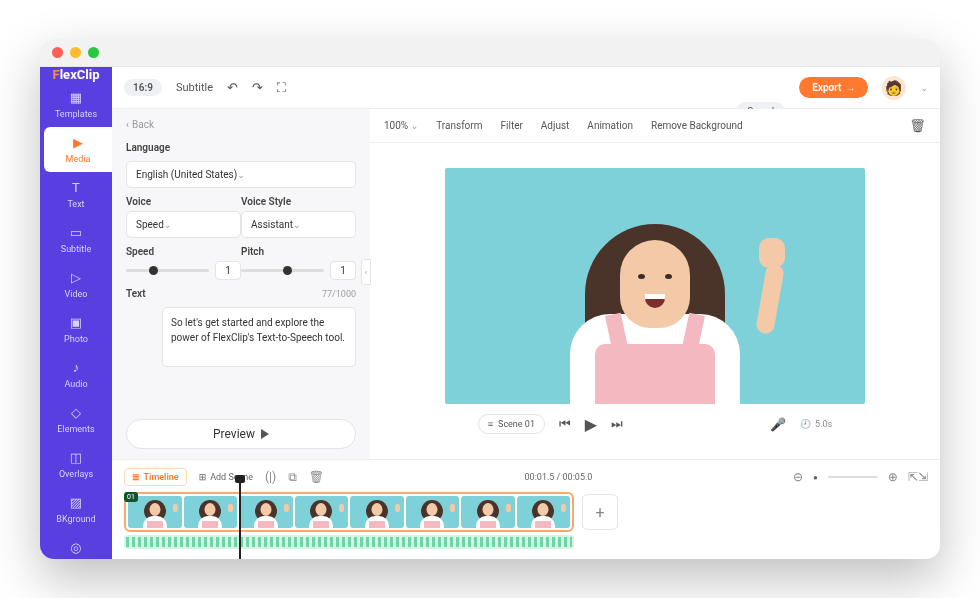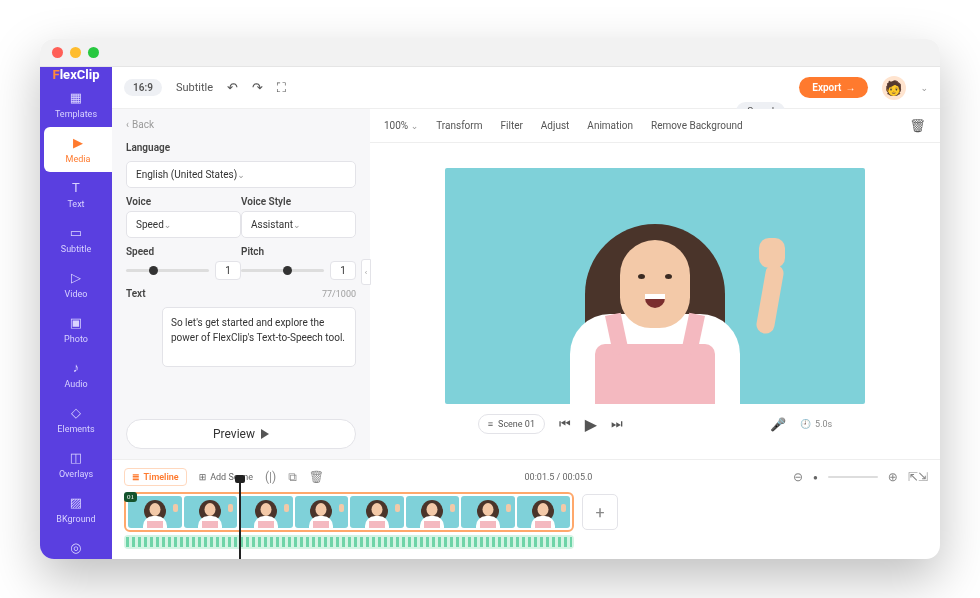--- a/index.html
+++ b/index.html
@@ -69,21 +69,21 @@
 .playhollow { width: 0; height: 0; border-left: 8px solid #555; border-top: 5px solid transparent; border-bottom: 5px solid transparent; display: inline-block; }
 .timeline { border-top: 1px solid #eee; padding: 8px 12px 10px; display: flex; flex-direction: column; gap: 6px; }
 .tl-top { display: flex; align-items: center; gap: 12px; font-size: 9px; color: #666; }
 .tl-tab { color: #ff7a2e; border: 1px solid #ffd8be; border-radius: 4px; padding: 3px 7px; font-weight: 600; display: inline-flex; align-items: center; gap: 4px; }
 .tl-btn { display: inline-flex; align-items: center; gap: 4px; cursor: pointer; }
 .tl-ico { font-size: 12px; color: #888; cursor: pointer; }
 .tl-time { margin: 0 auto; }
 .tl-right { display: flex; align-items: center; gap: 10px; }
 .track { position: relative; }
 .clips { display: flex; gap: 2px; border: 2px solid #ffa86b; border-radius: 6px; padding: 2px; width: 450px; position: relative; }
-.badge { position: absolute; top: -2px; left: -2px; background: #14532d; color: #fff; font-size: 7px; padding: 1px 3px; border-radius: 3px; z-index: 2; font-family: Liberation Serif, serif; }
+.badge { position: absolute; top: -2px; left: -2px; background: #14532d; color: #fff; font-size: 7px; padding: 1px 3px; border-radius: 3px; z-index: 2; }
 .clip { width: 55px; height: 32px; background: #7fd1d9; border-radius: 3px; position: relative; overflow: hidden; }
 .clip .mini-hair { position: absolute; top: 4px; left: 50%; transform: translateX(-50%); width: 22px; height: 22px; background: #4a342a; border-radius: 50%; }
 .clip .mini-face { position: absolute; top: 7px; left: 50%; transform: translateX(-50%); width: 11px; height: 13px; background: #f3c9a8; border-radius: 50%; z-index: 1; }
 .clip .mini-body { position: absolute; bottom: 0; left: 50%; transform: translateX(-50%); width: 24px; height: 12px; background: #fff; border-radius: 10px 10px 0 0; z-index: 1; }
 .clip .mini-pink { position: absolute; bottom: 0; left: 50%; transform: translateX(-50%); width: 16px; height: 7px; background: #f4b9c0; z-index: 2; }
 .clip .mini-hand { position: absolute; top: 8px; right: 4px; width: 5px; height: 8px; background: #f3c9a8; border-radius: 2px; z-index: 2; }
 .addclip { width: 36px; height: 36px; border: 1px solid #e3e3e8; border-radius: 5px; display: flex; align-items: center; justify-content: center; font-size: 16px; color: #888; margin-left: 8px; cursor: pointer; }
 .cliprow { display: flex; align-items: center; }
 .audio { width: 450px; height: 14px; background: #d4f4e4; border-radius: 4px; margin-top: 3px; position: relative; overflow: hidden; }
 .wave { position: absolute; inset: 2px; background: repeating-linear-gradient(90deg, #2bbf80 0 3px, transparent 3px 6px); opacity: .6; }

